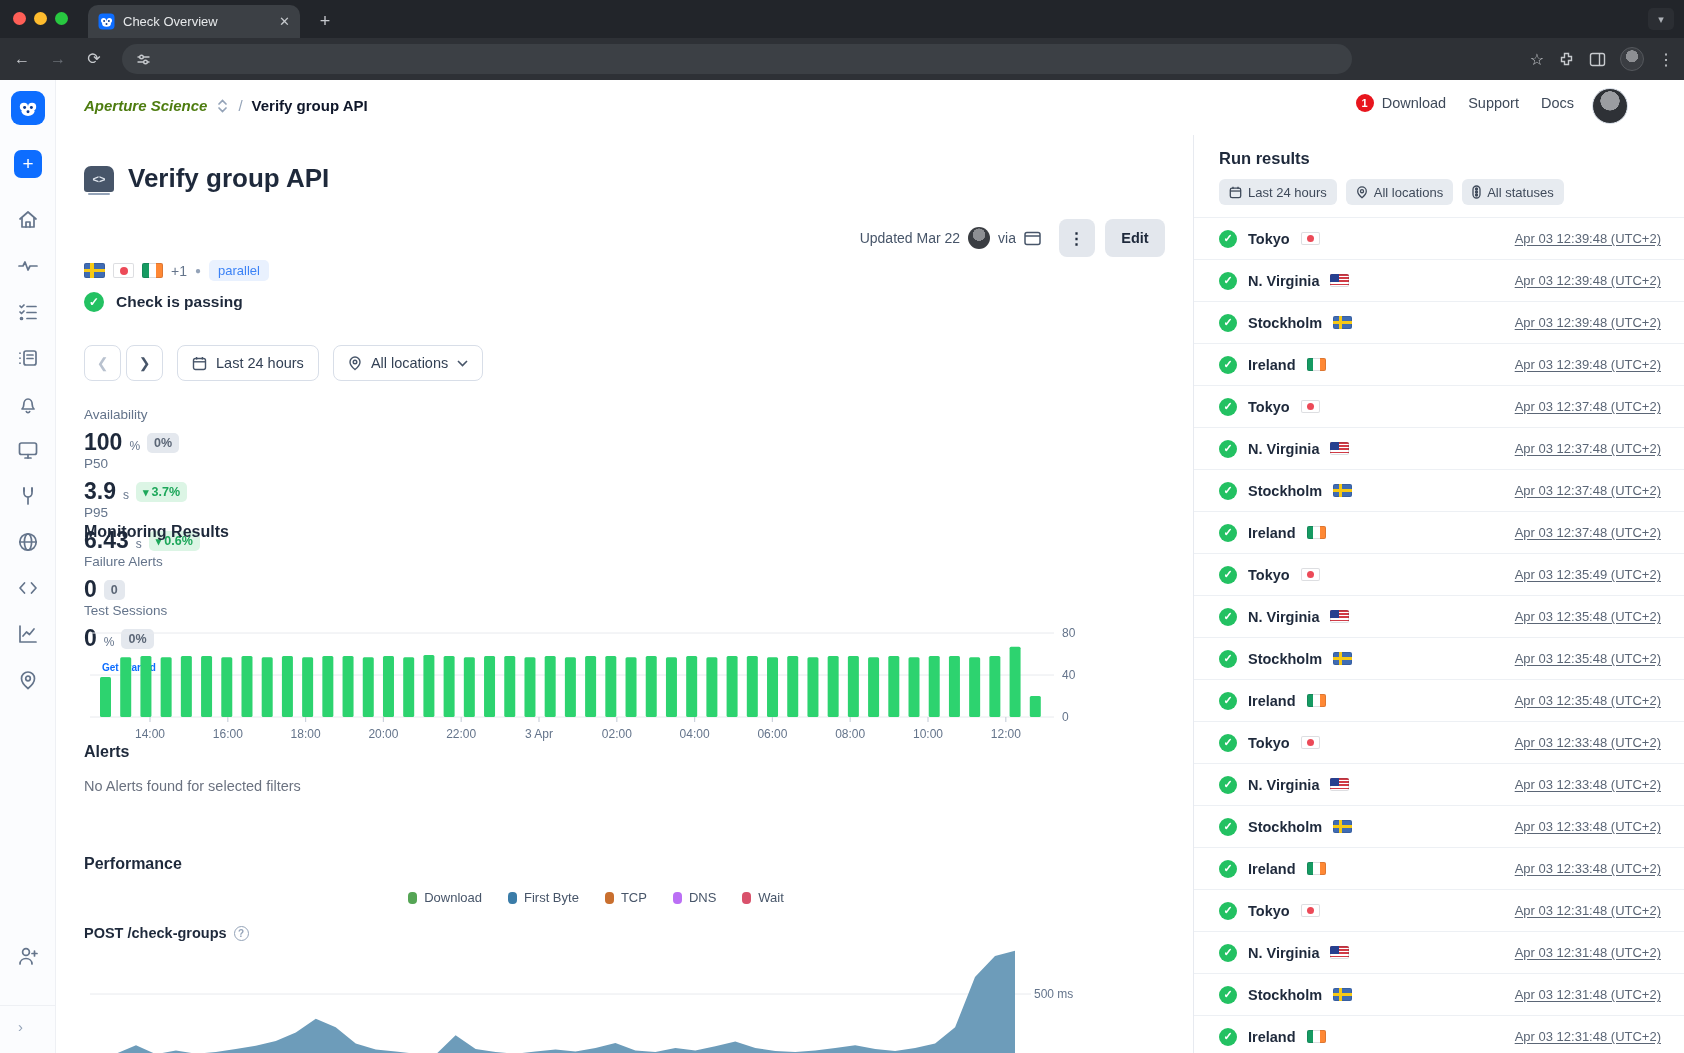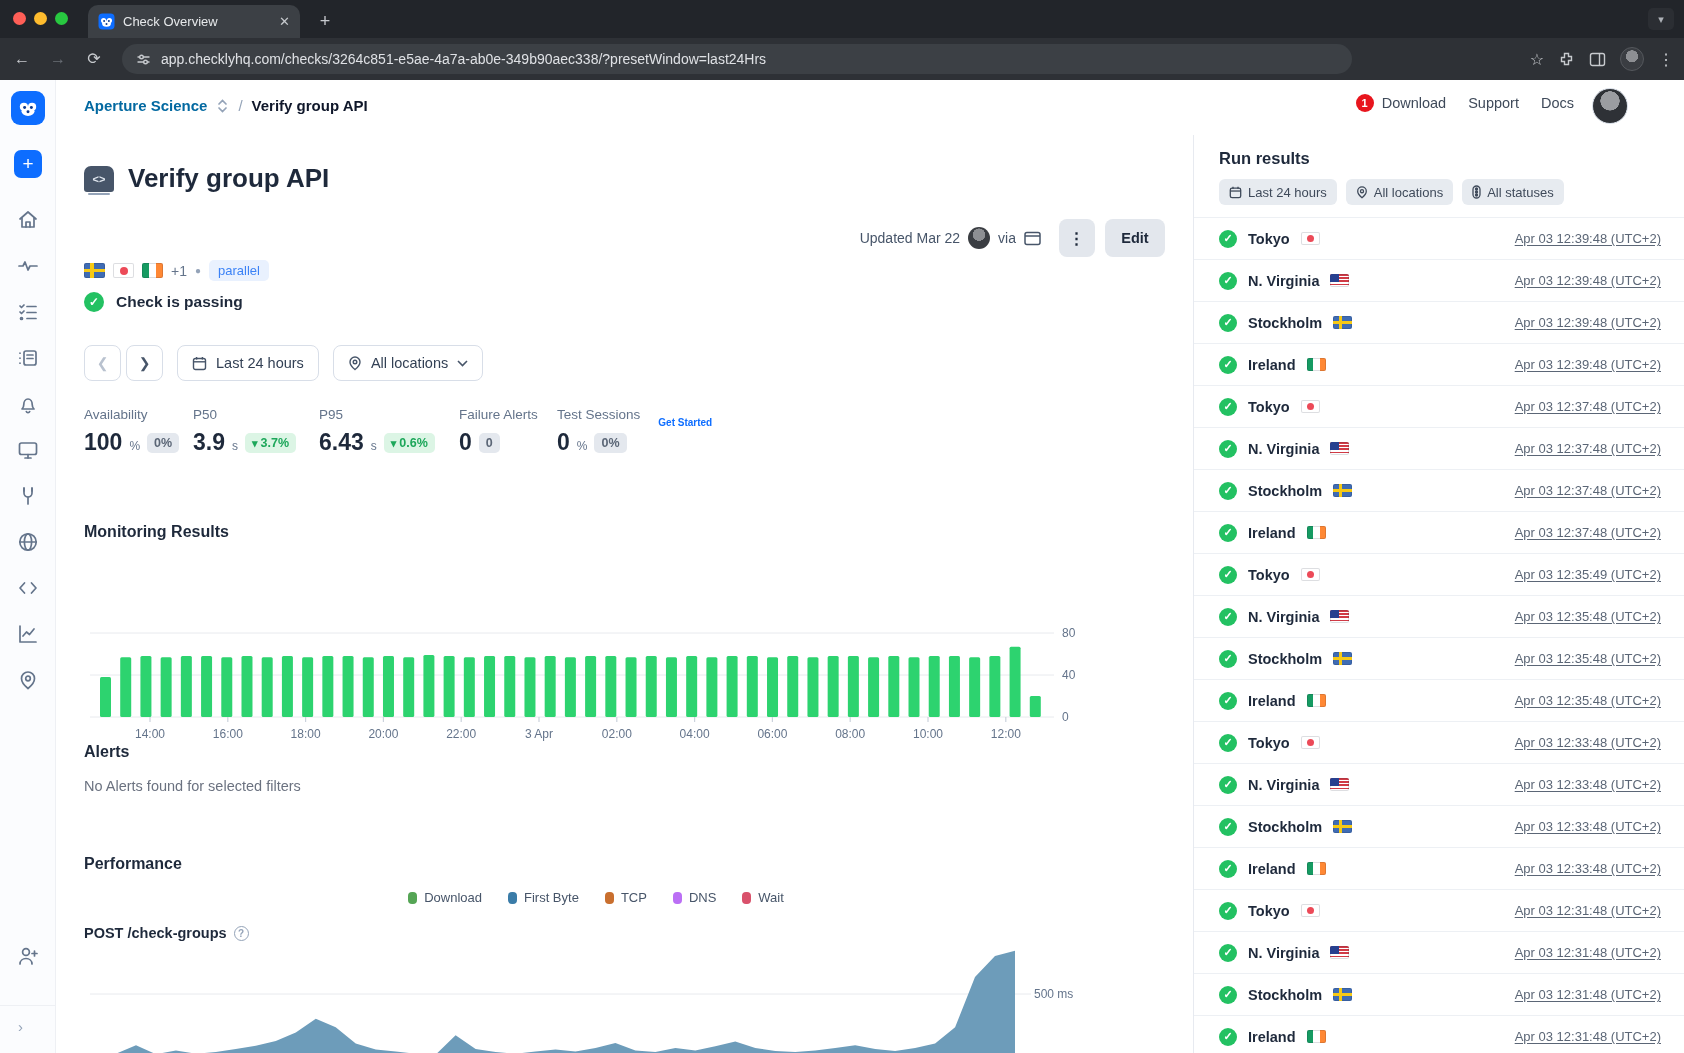--- a/index.html
+++ b/index.html
@@ -45,21 +45,21 @@
                color:#fff; font-size:19px; text-align:center; line-height:27px; }
   .rail-ic { position:absolute; left:16px; width:24px; height:24px; color:#64748b; }
   .rail-ic svg { width:24px; height:24px; }
   .rail-bottom { position:absolute; left:0; bottom:0; width:55px; height:48px; border-top:1px solid #eef0f4; }
   .rail-person { position:absolute; left:16px; top:-62px; }
   .rail-collapse { position:absolute; left:18px; top:12px; color:#94a3b8; font-size:15px; }
 
   
   .hdr { position:absolute; left:56px; top:0; width:1628px; height:55px; background:#fff; }
   .crumb { position:absolute; left:28px; top:17px; display:flex; align-items:center; gap:9px; font-size:15px; }
-  .crumb-acct { color:#0369a1; font-weight:600; }
+  .crumb-acct { color:#4d7c0f; font-weight:600;font-style:italic; }
   .crumb-sel { color:#94a3b8; display:inline-flex; }
   .crumb-sep { color:#94a3b8; }
   .crumb-page { color:#0f172a; font-weight:700; }
   .hdr-right { position:absolute; right:110px; top:14px; display:flex; align-items:center; gap:22px; font-size:14.5px; color:#3f4a5a; }
   .red-badge { width:18px; height:18px; border-radius:50%; background:#e8151d; color:#fff; font-size:11px;
                font-weight:700; text-align:center; line-height:18px; margin-right:-14px; }
   .hdr-avatar { position:absolute; right:56px; top:8px; width:36px; height:36px; border-radius:50%;
                 background:radial-gradient(circle at 50% 35%, #9b9da1 0 34%, #2e3136 35%); border:1px solid #d7dde6; }
 
   
@@ -103,21 +103,21 @@
             display:inline-flex; align-items:center; justify-content:center; }
   .filters-row { top:196px; display:flex; align-items:center; gap:14px; }
   .sq-btn { width:37px; height:36px; border:1px solid #d8dee8; border-radius:8px; background:#fff; color:#475569;
             display:flex; align-items:center; justify-content:center; font-size:14px; }
   .sq-btn.disabled { color:#b9c2cf; }
   .chip { height:36px; border:1px solid #d8dee8; border-radius:8px; background:#fff; color:#334155;
           display:inline-flex; align-items:center; gap:9px; padding:0 14px; font-size:14.5px; font-weight:500; }
   .chip svg { flex:none; }
 
   
-  .stats-row { position:absolute; left:28px; top:272px; display:flex; }
+  .stats-row { position:absolute; left:28px; top:272px; display:flex;flex-direction:column; }
   .stat { margin-right:0; }
   .stat-label { font-size:13.5px; color:#64748b; margin-bottom:7px; }
   .stat-line { display:flex; align-items:center; gap:7px; }
   .stat-value { font-size:23px; font-weight:700; color:#1e293b; }
   .stat-unit { font-size:12px; color:#64748b; margin-top:7px; }
   .badge { font-size:12.5px; font-weight:600; border-radius:5px; padding:3px 7px; }
   .badge-gray { background:#e4e8ee; color:#5b6676; }
   .badge-green { background:#dcf5e5; color:#1da75a; }
   .badge-green::before { content:'▾ '; font-size:11px; }
   .get-started { font-size:10px; font-weight:700; color:#0d6dff; margin-left:18px; margin-top:10px; }
@@ -176,21 +176,20 @@
     <span class="nav-ic">⟳</span>
     <div class="urlpill">
       <svg width="15" height="15" viewBox="0 0 15 15">
         <g stroke="#c7cace" stroke-width="1.4" fill="none" stroke-linecap="round">
           <line x1="2" y1="5" x2="13" y2="5"></line>
             <circle cx="5.5" cy="5" r="1.8" fill="#3c4045"></circle>
           <line x1="2" y1="10" x2="13" y2="10"></line>
             <circle cx="9.5" cy="10" r="1.8" fill="#3c4045"></circle>
         </g>
       </svg>
-      <span class="url-text">app.checklyhq.com/checks/3264c851-e5ae-4a7a-ab0e-349b90aec338/?presetWindow=last24Hrs</span>
     </div>
     <div class="tool-right">
       <span class="tr-ic">☆</span>
       <svg width="17" height="17" viewBox="0 0 17 17">
         <path d="M6.5 2.5h4v3h3v4h-3v4h-4v-3h-3v-4h3z" fill="none" stroke="#c7cace" stroke-width="1.4"></path>
       </svg>
       <svg width="17" height="17" viewBox="0 0 17 17">
         <rect x="1.5" y="2.5" width="14" height="12" rx="2" fill="none" stroke="#c7cace" stroke-width="1.4"></rect>
         <line x1="10.5" y1="2.5" x2="10.5" y2="14.5" stroke="#c7cace" stroke-width="1.4"></line>
       </svg>

